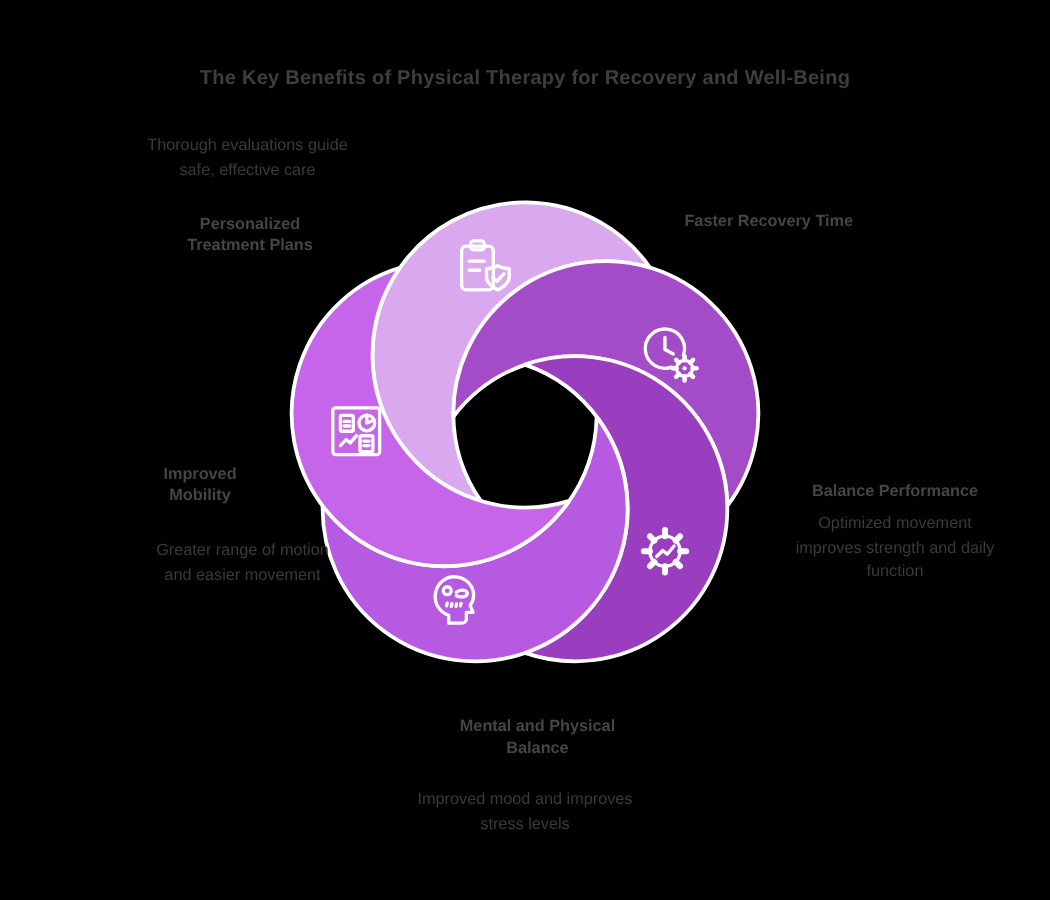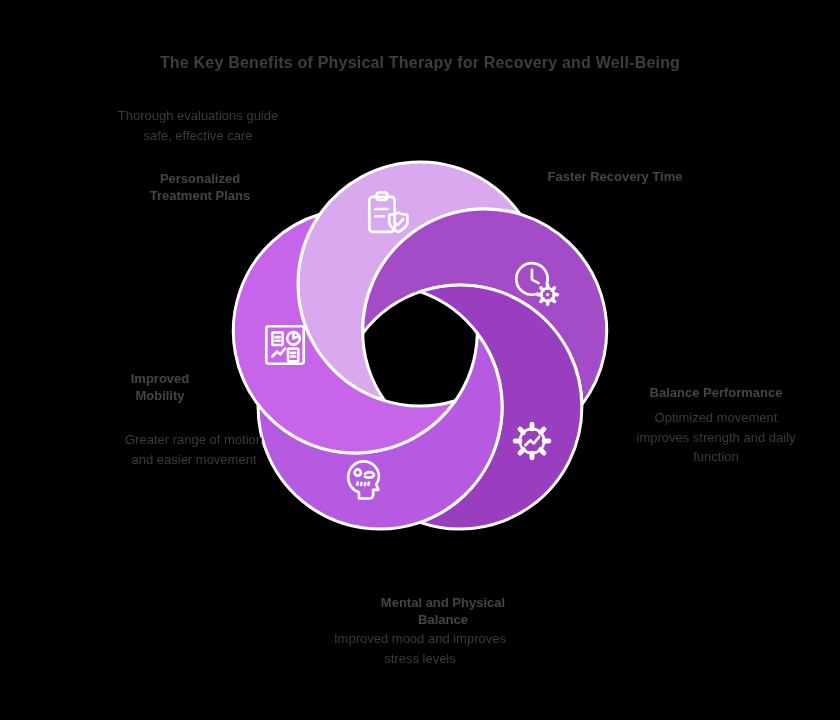--- a/index.html
+++ b/index.html
@@ -26,21 +26,21 @@
     color:var(--desc,#3a3a3a);
   }
   #tl-desc{left:198px;top:106px;width:170px;}
   #tl-title{left:200px;top:170px;width:132px;}
   #tr-desc{left:650px;top:104px;width:172px;}
   #tr-title{left:615px;top:168px;width:140px;}
   #r-title{left:716px;top:384px;width:210px;}
   #r-desc{left:716px;top:408px;width:162px;}
   #l-title{left:160px;top:370px;width:104px;}
   #l-desc{left:148px;top:430px;width:148px;margin-left:46px;}
-  #bo-title{left:443px;top:572px;width:172px;margin-top:22px;}
+  #bo-title{left:430px;top:572px;width:172px;}
   #bo-desc{left:420px;top:629px;width:188px;}
   #pinwheel{position:absolute;left:0;top:0;}
   .icon{
     position:absolute;width:58px;height:58px;color:var(--icon,#fff);
   }
   .icon svg{width:100%;height:100%;display:block;
     fill:none;stroke:currentColor;stroke-width:2.2;
     stroke-linecap:round;stroke-linejoin:round;}
   #ic-clipboard{left:356px;top:186px;}
   #ic-clock{left:509px;top:256px;}

